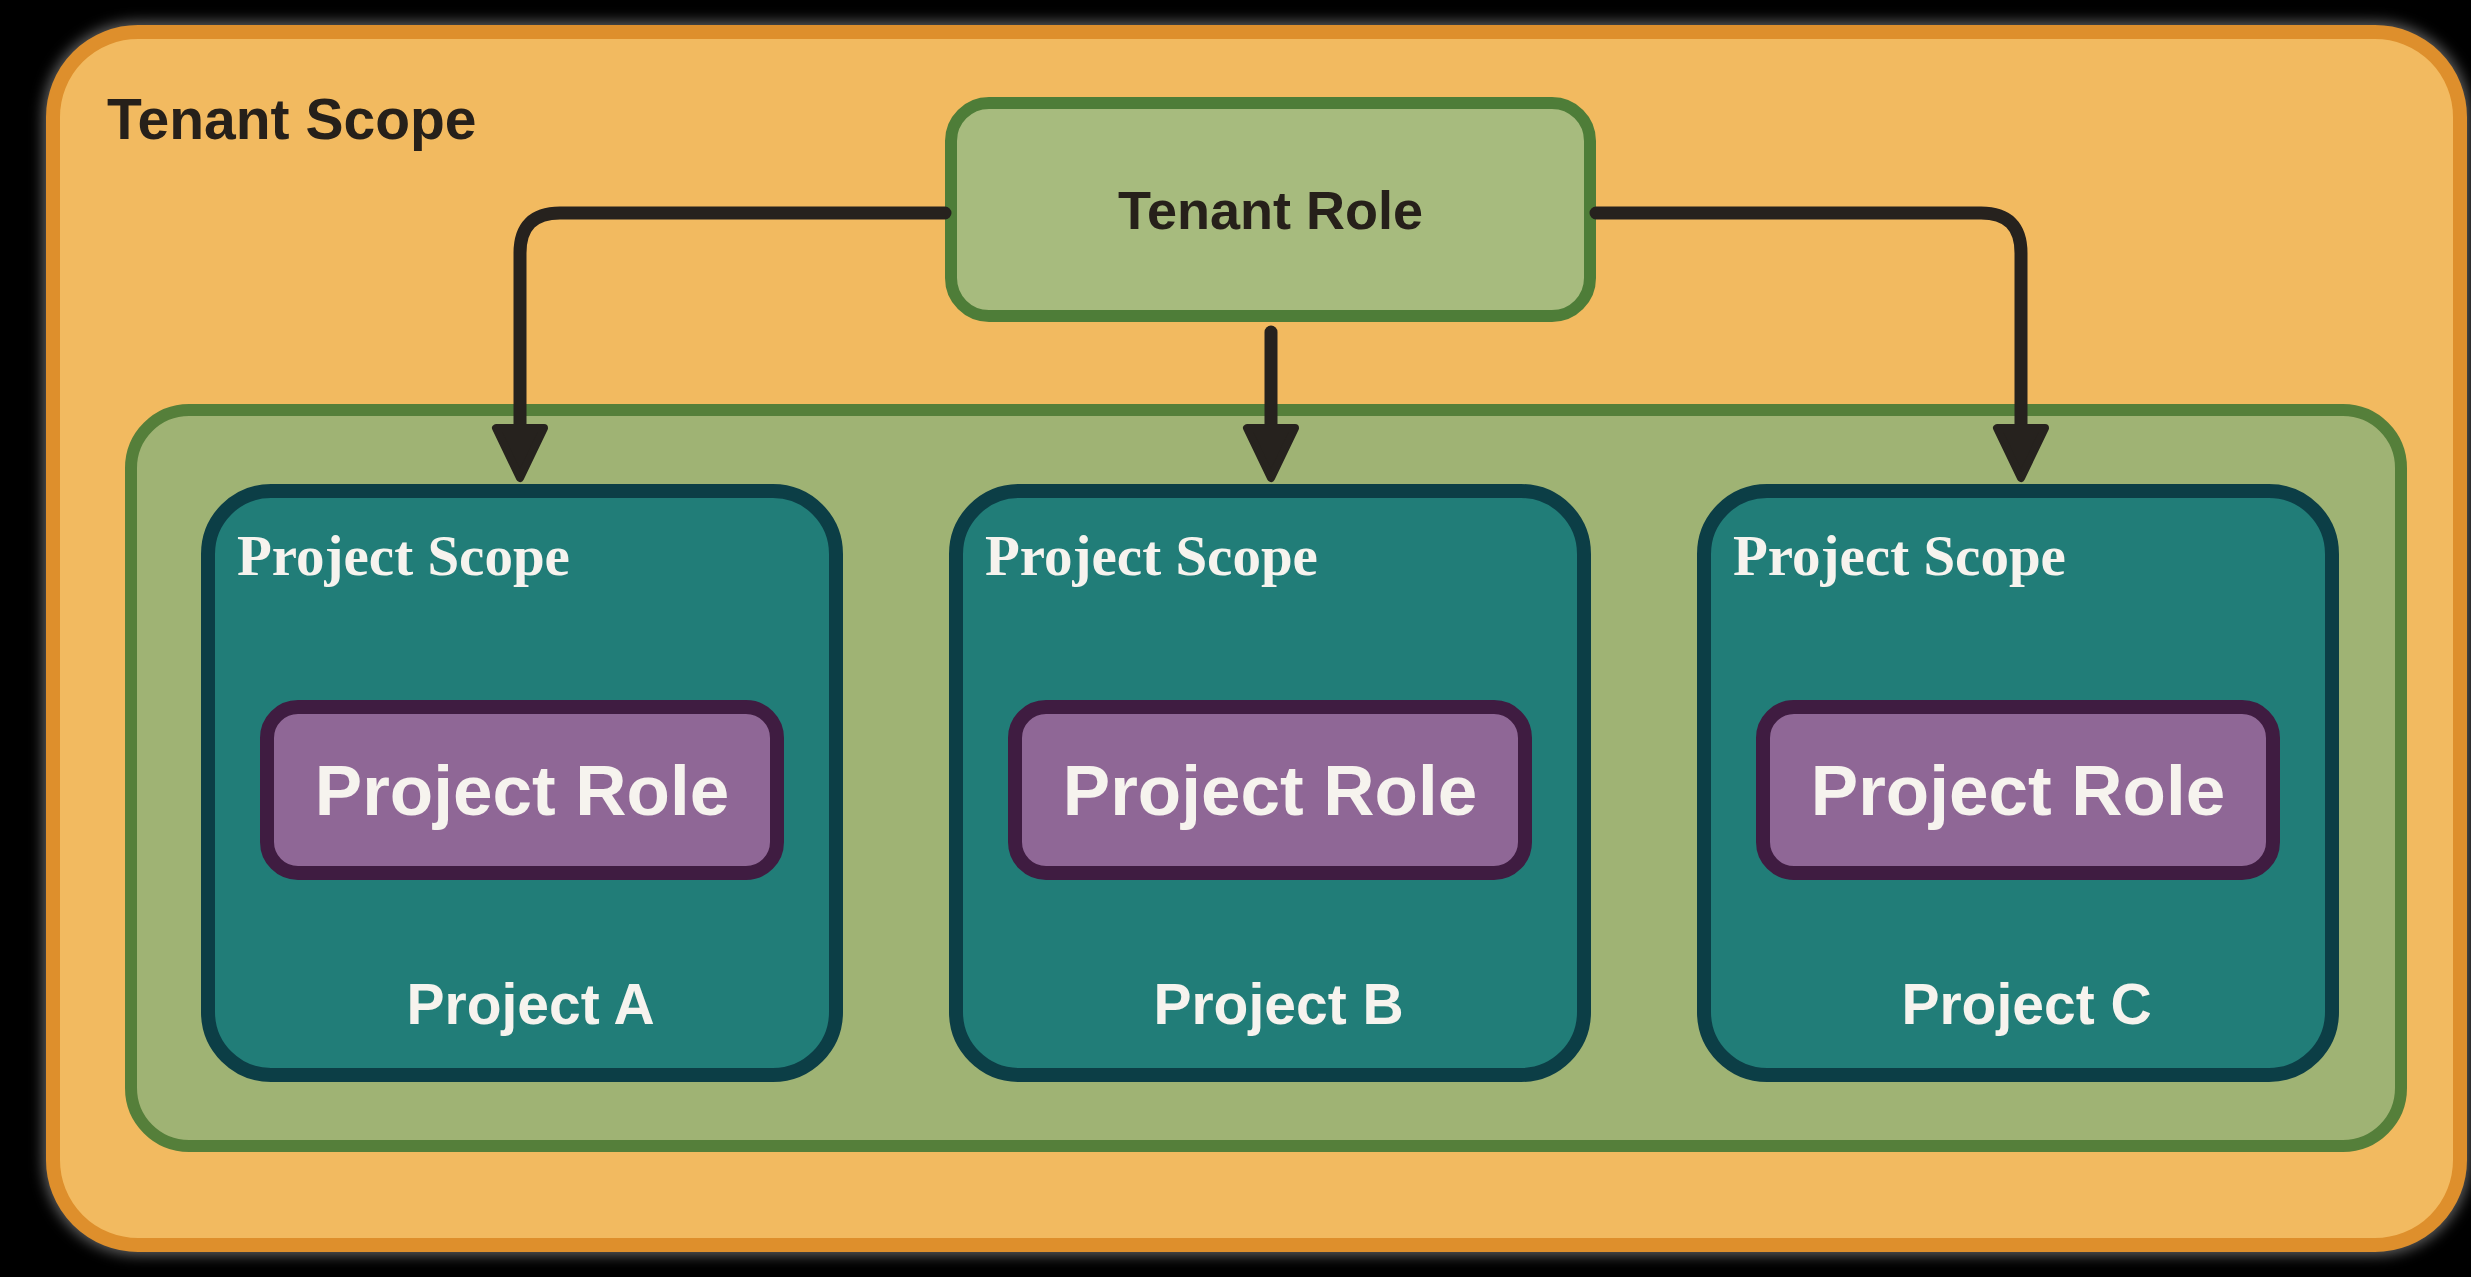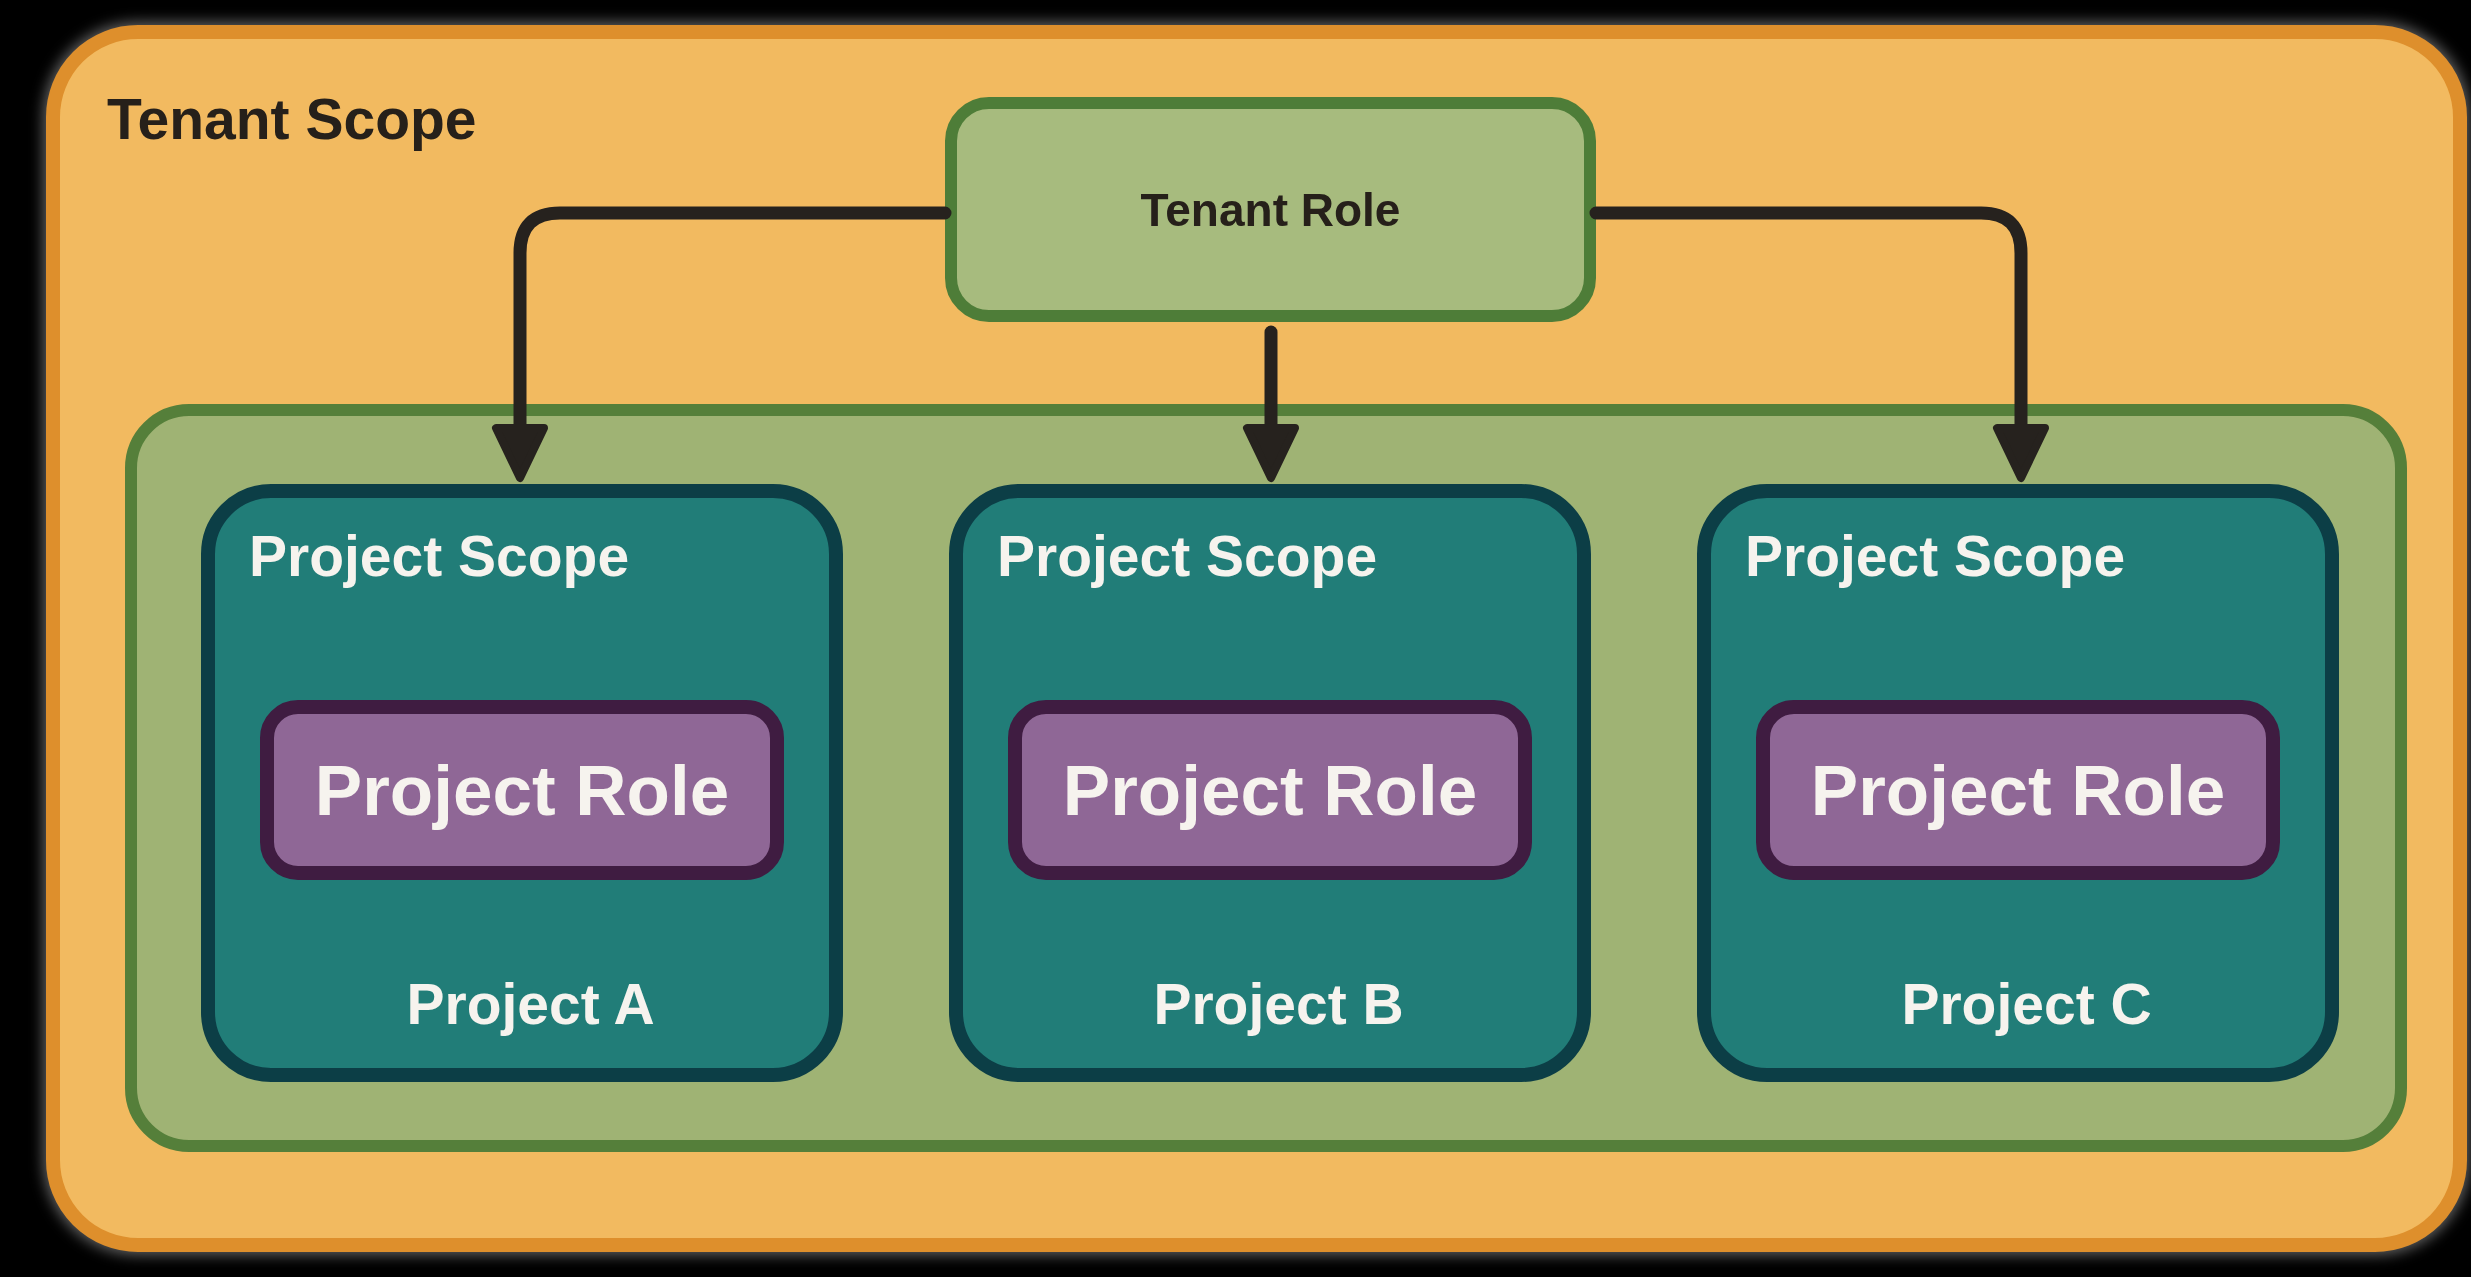--- a/index.html
+++ b/index.html
@@ -55,21 +55,21 @@
     left: 885px; top: 58px;
     width: 651px; height: 225px;
     background: var(--role_fill);
     border: 12px solid var(--role_border);
     border-radius: 44px;
     display: flex;
     align-items: center;
     justify-content: center;
   }
   .tenant-role-label {
-    font-size: 46px;
+    font-size: 54px;
     color: var(--dark_text);
     white-space: nowrap;
   }
   .project-container {
     position: absolute;
     left: 65px; top: 365px;
     width: 2282px; height: 748px;
     background: var(--container_fill);
     border: 12px solid var(--container_border);
     border-radius: 64px;
@@ -80,25 +80,26 @@
     width: 642px; height: 598px;
     background: var(--project_fill);
     border: 14px solid var(--project_border);
     border-radius: 70px;
   }
   .project-box.pos-a { left: 64px; }
   .project-box.pos-b { left: 812px; }
   .project-box.pos-c { left: 1560px; }
   .project-scope-label {
     position: absolute;
-    left: 34px; top: 24px;
+    left: 22px; top: 24px;
     font-size: 57px;
     line-height: 1.2;
     color: var(--light_text);
     white-space: nowrap;
+    font-family: Liberation Serif, serif;
   }
   .project-role {
     position: absolute;
     left: 50%; top: 202px;
     transform: translateX(-50%);
     width: 524px; height: 180px;
     background: var(--purple_fill);
     border: 14px solid var(--purple_border);
     border-radius: 38px;
     display: flex;

